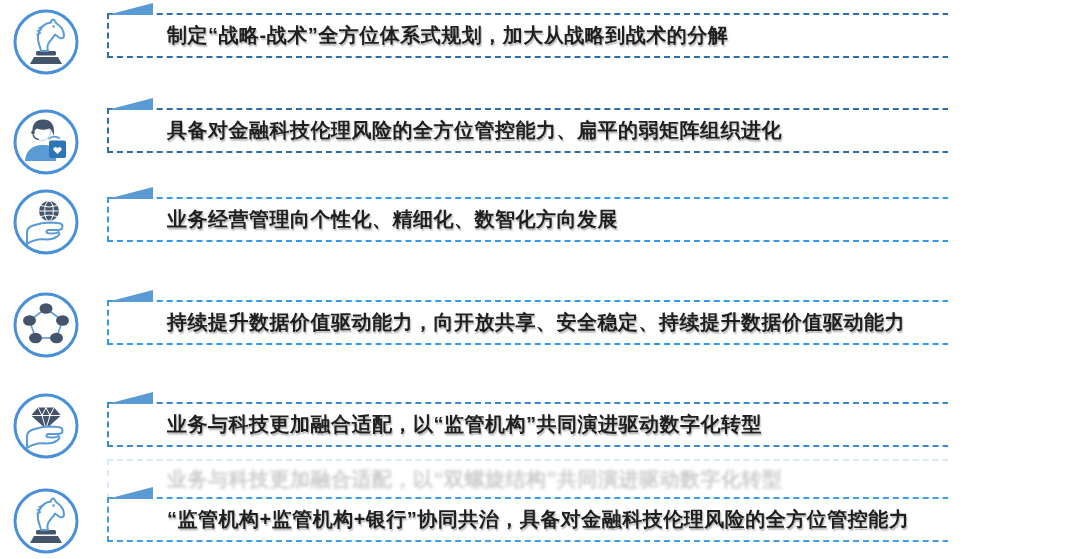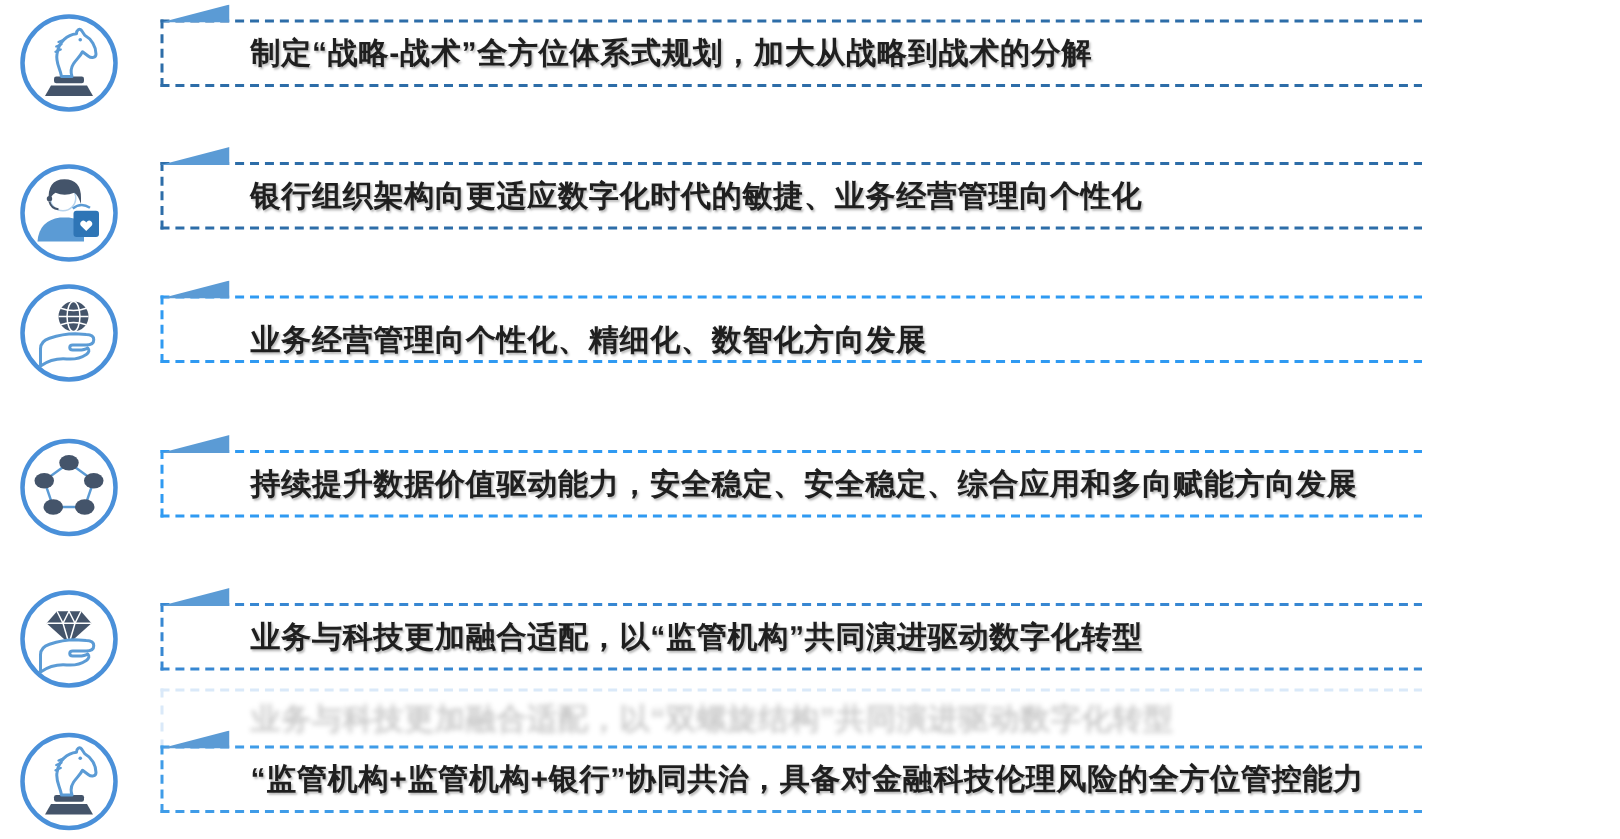--- a/index.html
+++ b/index.html
@@ -82,34 +82,34 @@
       <path d="M45.5,46 l-3.4,-3.3 a2.1,2.1 0 1 1 3.4,-2.3 a2.1,2.1 0 1 1 3.4,2.3 Z" fill="#fff"></path>
     </svg>
   </div>
   <div class="banner" style="top: 108px; border-color: rgb(45, 109, 168);">
     <svg class="flag flag-left" width="46" height="12">
         <polygon points="0,12 46,0 46,12"></polygon>
       </svg>
     <svg class="flag flag-right" width="50" height="12">
         <polygon points="0,0 50,12 0,12"></polygon>
       </svg>
-    <div class="banner-text">银行组织架构向更适应数字化时代的敏捷、业务经营管理向个性化</div>
+    <div class="banner-text">具备对金融科技伦理风险的全方位管控能力、扁平的弱矩阵组织进化</div>
   </div>
 
   <div class="circle-badge" style="top:188px">
     <svg width="68" height="68" viewBox="0 0 68 68">
       <circle cx="34" cy="34" r="31" fill="#fff" stroke="#4a90d9" stroke-width="3"></circle>
       <circle cx="37" cy="23" r="10" fill="#44546a"></circle>
       <ellipse cx="37" cy="23" rx="4.3" ry="10" fill="none" stroke="#fff" stroke-width="1"></ellipse>
       <line x1="27" y1="23" x2="47" y2="23" stroke="#fff" stroke-width="1"></line>
       <path d="M28.5,17.5 Q37,20.5 45.5,17.5 M28.5,28.5 Q37,25.5 45.5,28.5" stroke="#fff" stroke-width="1" fill="none"></path>
       <path d="M15,56 L15,44.5 Q15,39.5 21,37.5 Q30,34.5 38,34.5 L45.5,35 Q50.5,35 50.5,38.5 Q50.5,42 45.5,42 L36.5,42 Q34.5,42 34.5,43.6 Q34.5,45.2 36.5,45.3 L40.5,45.4 Q44.5,45.4 46.5,44 Q48.5,46 45.5,48.3 Q40,52 32.5,51.3 Q23,50.5 15,56 Z" fill="#fff" stroke="#5b9bd5" stroke-width="2" stroke-linejoin="round"></path>
     </svg>
   </div>
-  <div class="banner" style="top: 197px; border-color: rgb(47, 154, 242); align-items: flex-end;">
+  <div class="banner" style="top: 197px; border-color: rgb(47, 154, 242);">
     <svg class="flag flag-left" width="46" height="12">
         <polygon points="0,12 46,0 46,12"></polygon>
       </svg>
     <svg class="flag flag-right" width="50" height="12">
         <polygon points="0,0 50,12 0,12"></polygon>
       </svg>
     <div class="banner-text">业务经营管理向个性化、精细化、数智化方向发展</div>
   </div>
 
   <div class="circle-badge" style="top:291px">
@@ -131,21 +131,21 @@
       </g>
     </svg>
   </div>
   <div class="banner" style="top: 300px; border-color: rgb(47, 154, 242);">
     <svg class="flag flag-left" width="46" height="12">
         <polygon points="0,12 46,0 46,12"></polygon>
       </svg>
     <svg class="flag flag-right" width="50" height="12">
         <polygon points="0,0 50,12 0,12"></polygon>
       </svg>
-    <div class="banner-text">持续提升数据价值驱动能力，安全稳定、安全稳定、综合应用和多向赋能方向发展</div>
+    <div class="banner-text">持续提升数据价值驱动能力，向开放共享、安全稳定、持续提升数据价值驱动能力</div>
   </div>
 
   <div class="circle-badge" style="top:392px">
     <svg width="68" height="68" viewBox="0 0 68 68">
       <circle cx="34" cy="34" r="31" fill="#fff" stroke="#4a90d9" stroke-width="3"></circle>
       <path d="M26,15.5 L42,15.5 L49,23.5 L34,37 L19,23.5 Z" fill="#44546a"></path>
       <path d="M19,23.5 L49,23.5 M26,15.5 L30,23.5 L34,37 M42,15.5 L38,23.5 L34,37 M34,15.5 L30,23.5 M34,15.5 L38,23.5" stroke="#fff" stroke-width="1" fill="none"></path>
       <path d="M15,56 L15,44.5 Q15,39.5 21,37.5 Q30,34.5 38,34.5 L45.5,35 Q50.5,35 50.5,38.5 Q50.5,42 45.5,42 L36.5,42 Q34.5,42 34.5,43.6 Q34.5,45.2 36.5,45.3 L40.5,45.4 Q44.5,45.4 46.5,44 Q48.5,46 45.5,48.3 Q40,52 32.5,51.3 Q23,50.5 15,56 Z" fill="#fff" stroke="#5b9bd5" stroke-width="2" stroke-linejoin="round"></path>
     </svg>
   </div>

